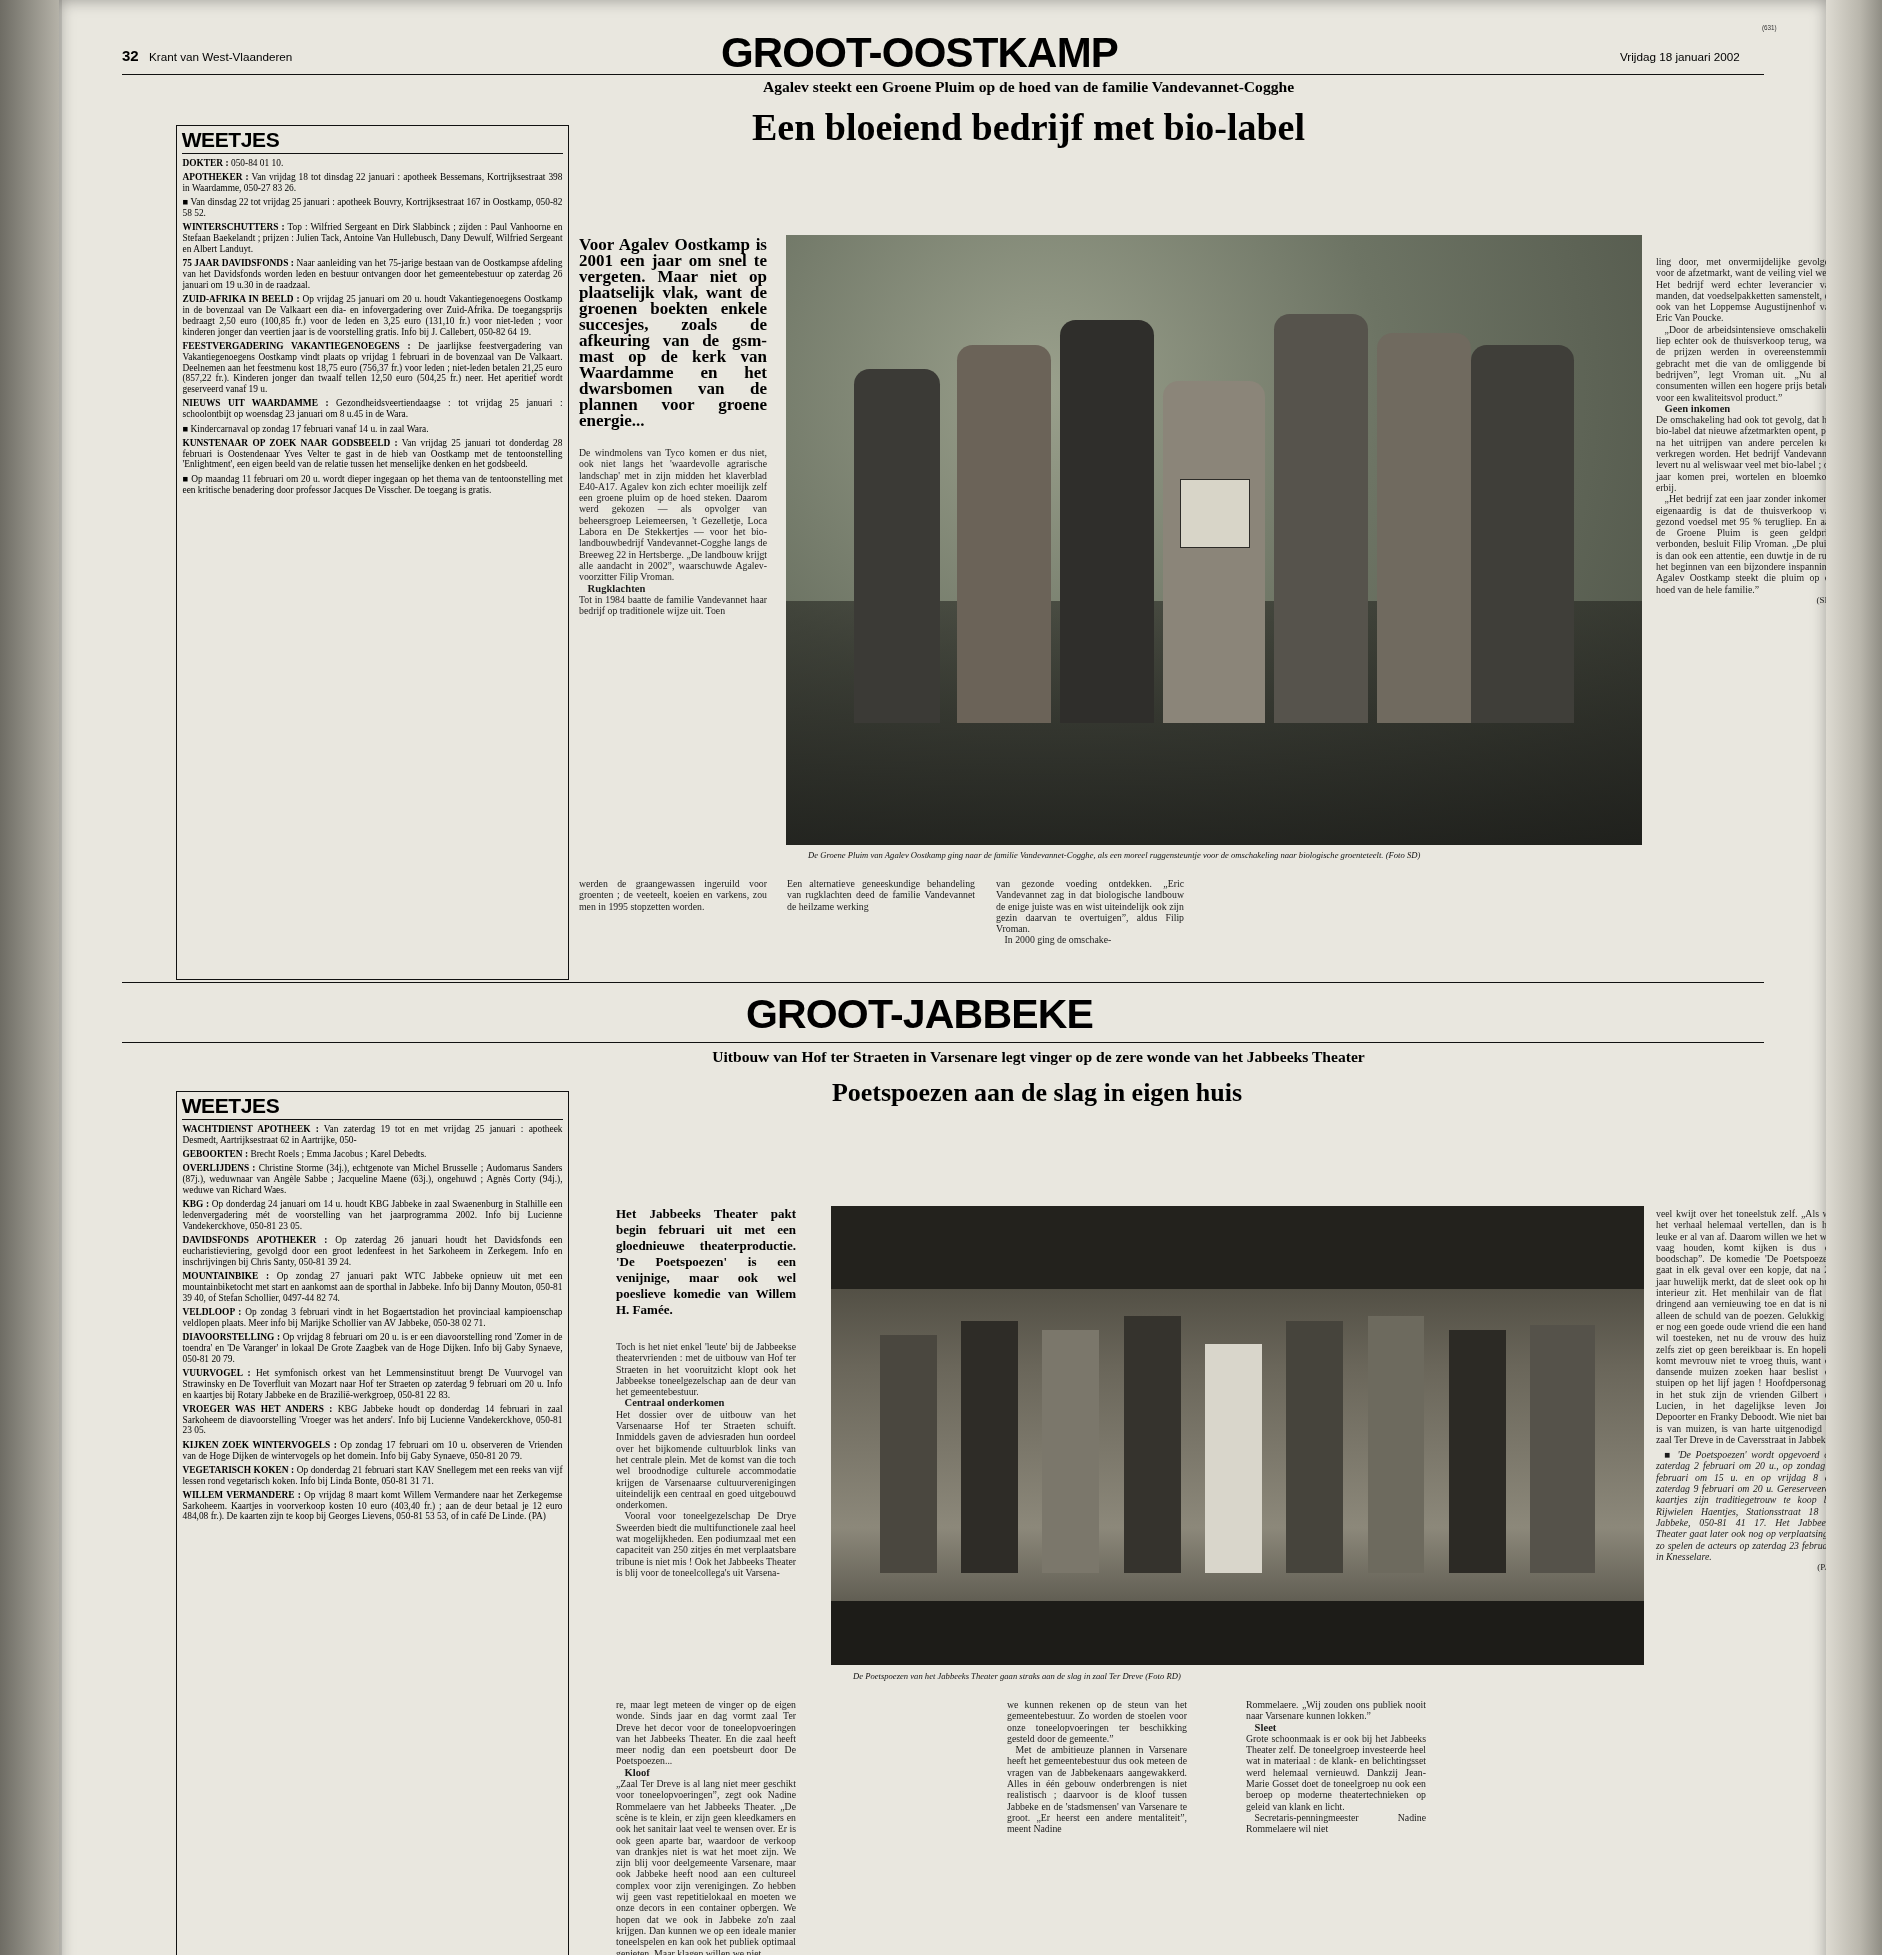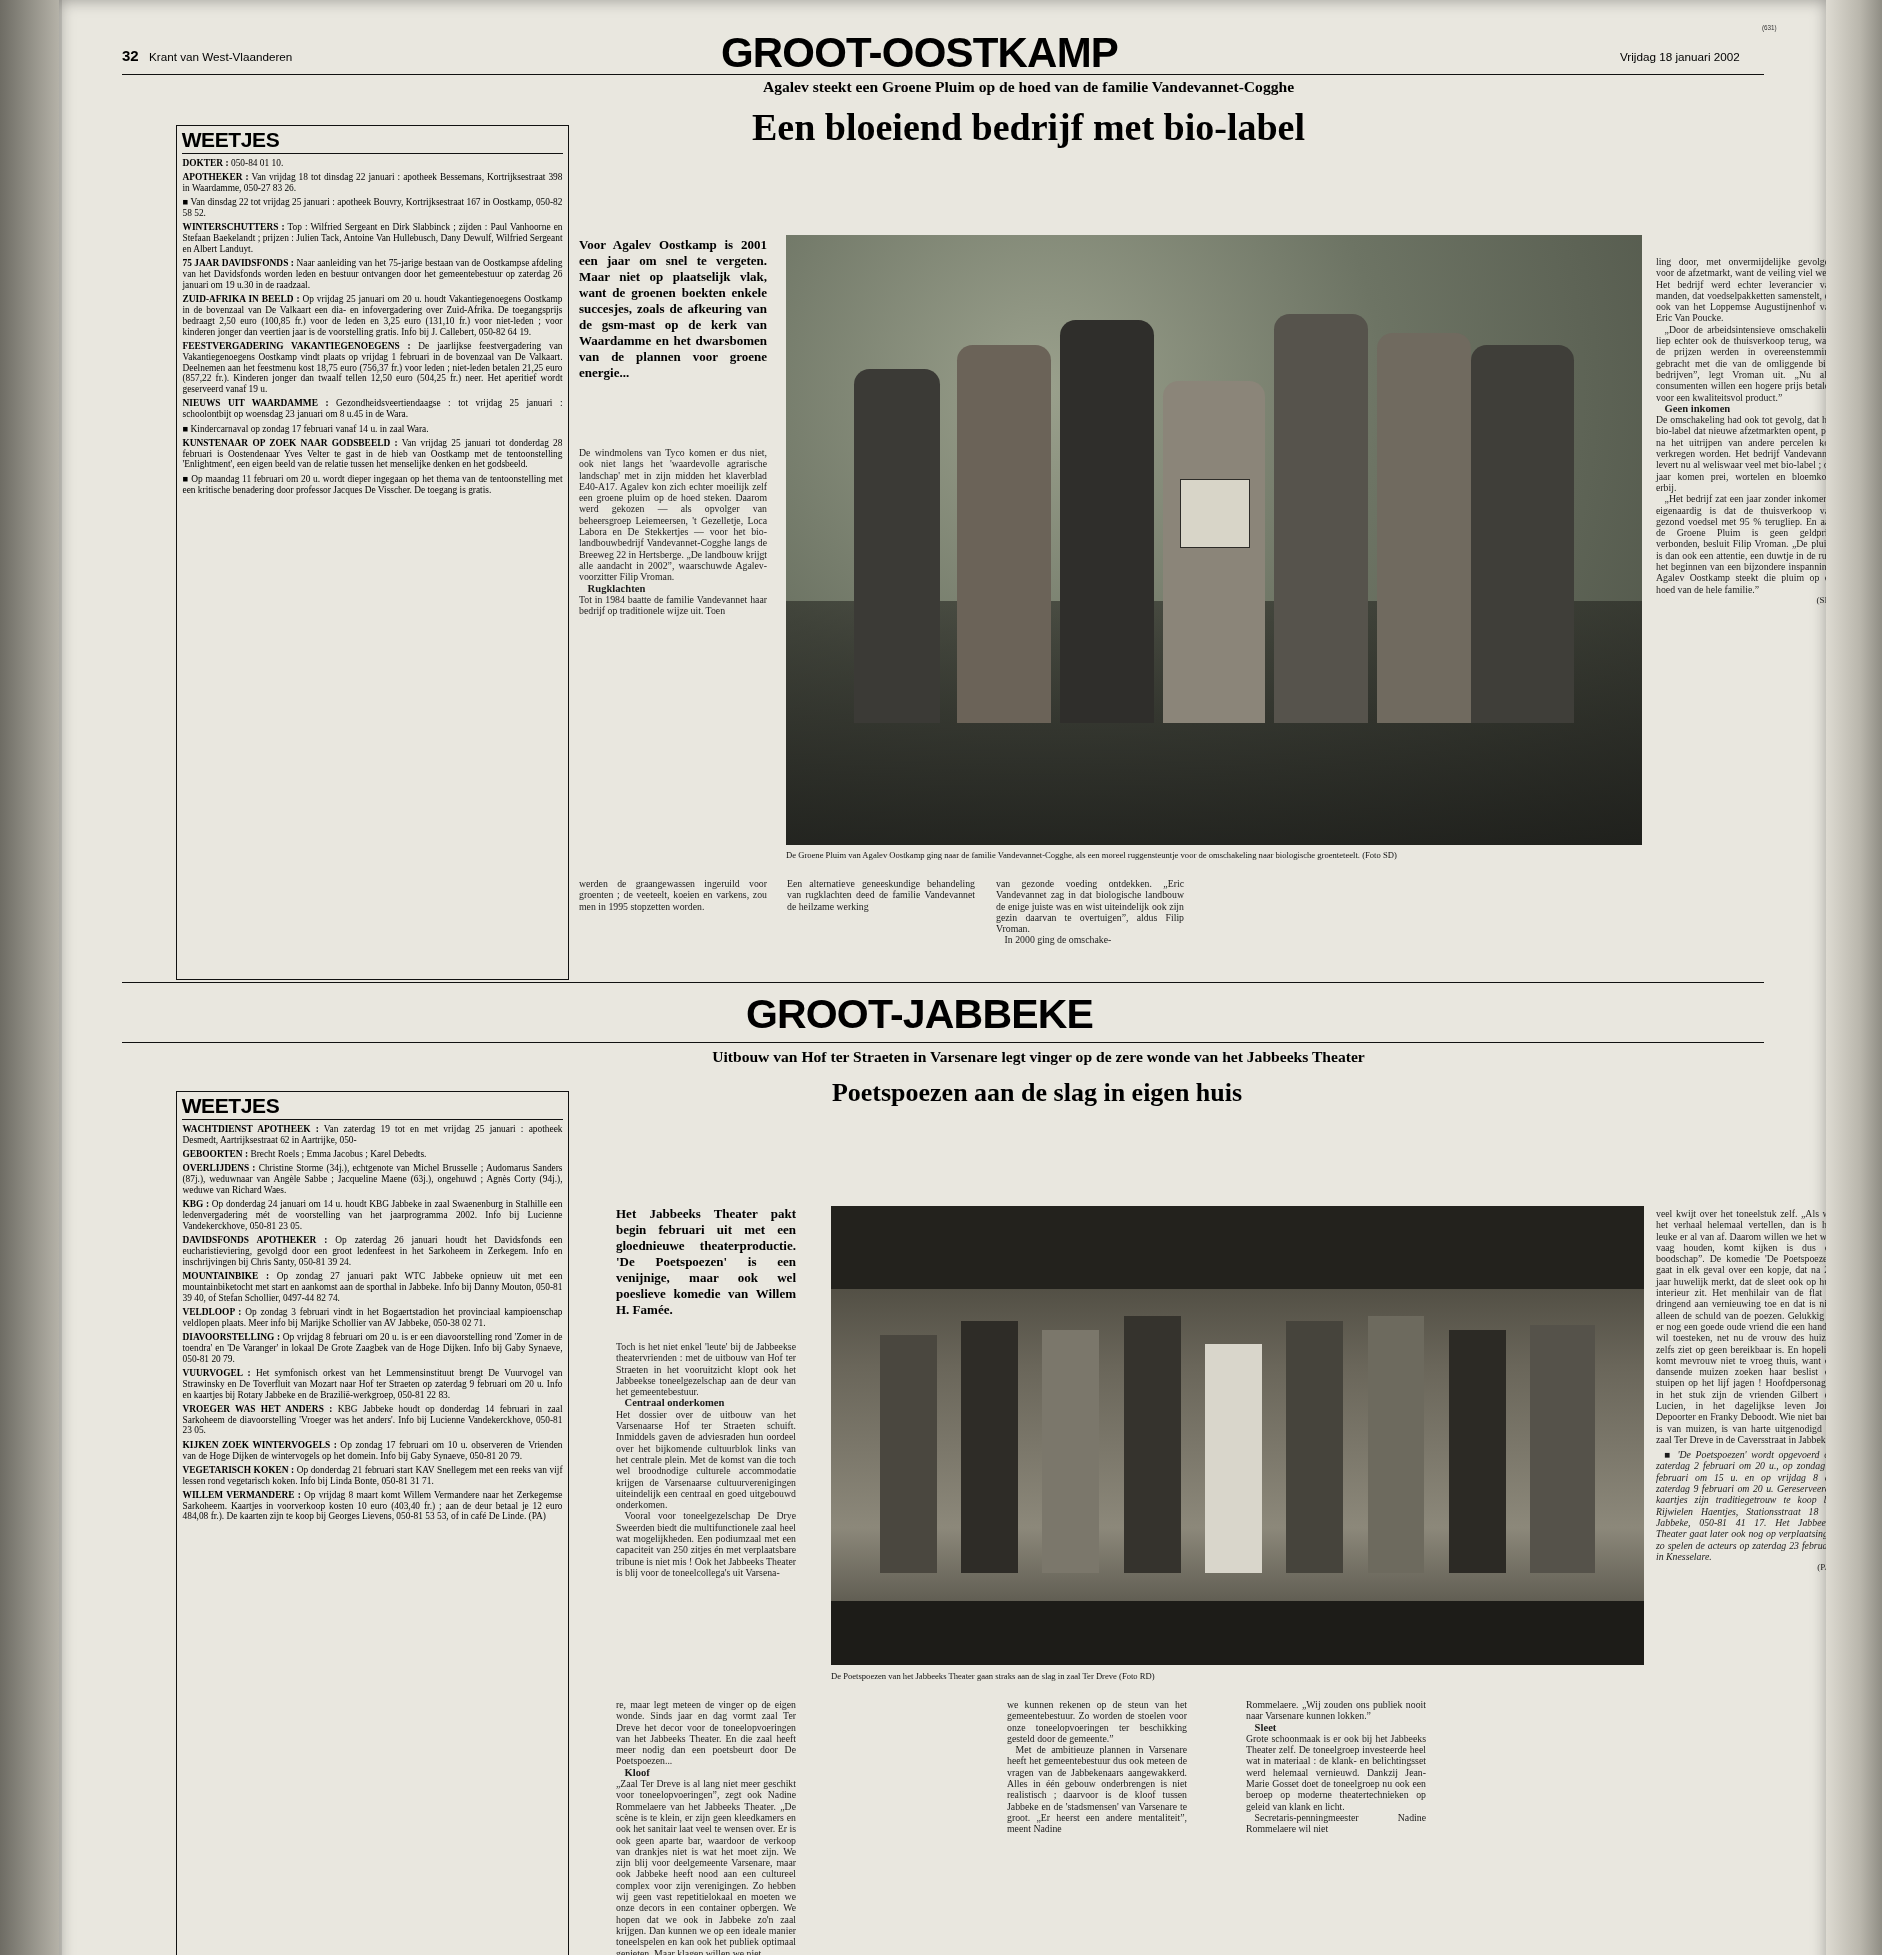--- a/index.html
+++ b/index.html
@@ -55,21 +55,21 @@
   .box{position:absolute;border:1.2px solid #111;background:#e9e7df;}
   .weetjes-title{
     font-family:"Liberation Sans",sans-serif;font-weight:bold;
     font-size:21px;letter-spacing:-0.4px;padding:2.3px 4.7px 0.8px 4.7px;
   }
   .weetjes-body{font-size:9.4px;line-height:10.8px;text-align:justify;padding:0 5.5px 3.9px 5.5px;}
   .weetjes-body p{margin:0 0 3.5px 0;}
 
   
   .photo{position:absolute;background:#6f6d66;overflow:hidden;}
-  .caption{position:absolute;font-size:8.6px;line-height:9.8px;color:#111;}
+  .caption{position:absolute;font-size:8.6px;line-height:9.8px;font-style:italic;color:#111;margin-left:22px;}
 
   .colhead{font-weight:bold;font-size:10.6px;margin:3.9px 0 2.3px 0;text-align:left;text-indent:0;}
   .signature{text-align:right;font-size:9px;}
 
   
   .cutcol{position:absolute;overflow:hidden;color:#222;}
   .tiny{font-size:8.2px;line-height:9.4px;text-align:justify;}
   .vignette{position:absolute;font-size:6.3px;color:#333;font-family:"Liberation Sans",sans-serif;}
 
   .imgnoise{
@@ -110,21 +110,21 @@
         <p><b>75 JAAR DAVIDSFONDS :</b> <span>Naar aanleiding van het 75-jarige bestaan van de Oostkampse afdeling van het Davidsfonds worden leden en bestuur ontvangen door het gemeentebestuur op zaterdag 26 januari om 19 u.30 in de raadzaal.</span></p>
         <p><b>ZUID-AFRIKA IN BEELD :</b> <span>Op vrijdag 25 januari om 20 u. houdt Vakantiegenoegens Oostkamp in de bovenzaal van De Valkaart een dia- en infovergadering over Zuid-Afrika. De toegangsprijs bedraagt 2,50 euro (100,85 fr.) voor de leden en 3,25 euro (131,10 fr.) voor niet-leden ; voor kinderen jonger dan veertien jaar is de voorstelling gratis. Info bij J. Callebert, 050-82 64 19.</span></p>
         <p><b>FEESTVERGADERING VAKANTIEGENOEGENS :</b> <span>De jaarlijkse feestvergadering van Vakantiegenoegens Oostkamp vindt plaats op vrijdag 1 februari in de bovenzaal van De Valkaart. Deelnemen aan het feestmenu kost 18,75 euro (756,37 fr.) voor leden ; niet-leden betalen 21,25 euro (857,22 fr.). Kinderen jonger dan twaalf tellen 12,50 euro (504,25 fr.) neer. Het aperitief wordt geserveerd vanaf 19 u.</span></p>
         <p><b>NIEUWS UIT WAARDAMME :</b> <span>Gezondheidsveertiendaagse : tot vrijdag 25 januari : schoolontbijt op woensdag 23 januari om 8 u.45 in de Wara.</span></p>
         <p><span>■ Kindercarnaval op zondag 17 februari vanaf 14 u. in zaal Wara.</span></p>
         <p><b>KUNSTENAAR OP ZOEK NAAR GODSBEELD :</b> <span>Van vrijdag 25 januari tot donderdag 28 februari is Oostendenaar Yves Velter te gast in de hieb van Oostkamp met de tentoonstelling 'Enlightment', een eigen beeld van de relatie tussen het menselijke denken en het godsbeeld.</span></p>
         <p><span>■ Op maandag 11 februari om 20 u. wordt dieper ingegaan op het thema van de tentoonstelling met een kritische benadering door professor Jacques De Visscher. De toegang is gratis.</span></p>
       </div>
     </div>
 
-    <div style="position:absolute;left:520px;top:237px;width:188px;font-size:13px;line-height:16px;font-weight:bold;text-align:justify;">Voor Agalev Oostkamp is 2001 een jaar om snel te vergeten. Maar niet op plaatselijk vlak, want de groenen boekten enkele succesjes, zoals de afkeuring van de gsm-mast op de kerk van Waardamme en het dwarsbomen van de plannen voor groene energie...</div>
+    <div style="position:absolute;left:520px;top:237px;width:188px;font-size:17px;line-height:16px;font-weight:bold;text-align:justify;">Voor Agalev Oostkamp is 2001 een jaar om snel te vergeten. Maar niet op plaatselijk vlak, want de groenen boekten enkele succesjes, zoals de afkeuring van de gsm-mast op de kerk van Waardamme en het dwarsbomen van de plannen voor groene energie...</div>
 
     <div class="photo" style="left:727px;top:235px;width:856px;height:610px;">
       <div class="imgnoise" style="background:
          radial-gradient(circle at 30% 25%, #9aa08c 0%, #6d7464 45%, #4e5347 100%),
          linear-gradient(180deg,#5d6354 0%, #7d8271 50%, #565b4d 100%);"></div>
       <div style="position:absolute;left:0;top:60%;width:100%;height:40%;background:linear-gradient(180deg, rgba(30,30,26,.55), rgba(20,20,18,.8));"></div>
       <div style="position:absolute;left:8%;top:22%;width:10%;height:58%;background:#3b3a36;border-radius:15.6px 15.6px 0 0;"></div>
       <div style="position:absolute;left:20%;top:18%;width:11%;height:62%;background:#6b6358;border-radius:15.6px 15.6px 0 0;"></div>
       <div style="position:absolute;left:32%;top:14%;width:11%;height:66%;background:#2f2e2b;border-radius:15.6px 15.6px 0 0;"></div>
       <div style="position:absolute;left:44%;top:24%;width:12%;height:56%;background:#8b8579;border-radius:15.6px 15.6px 0 0;"></div>

